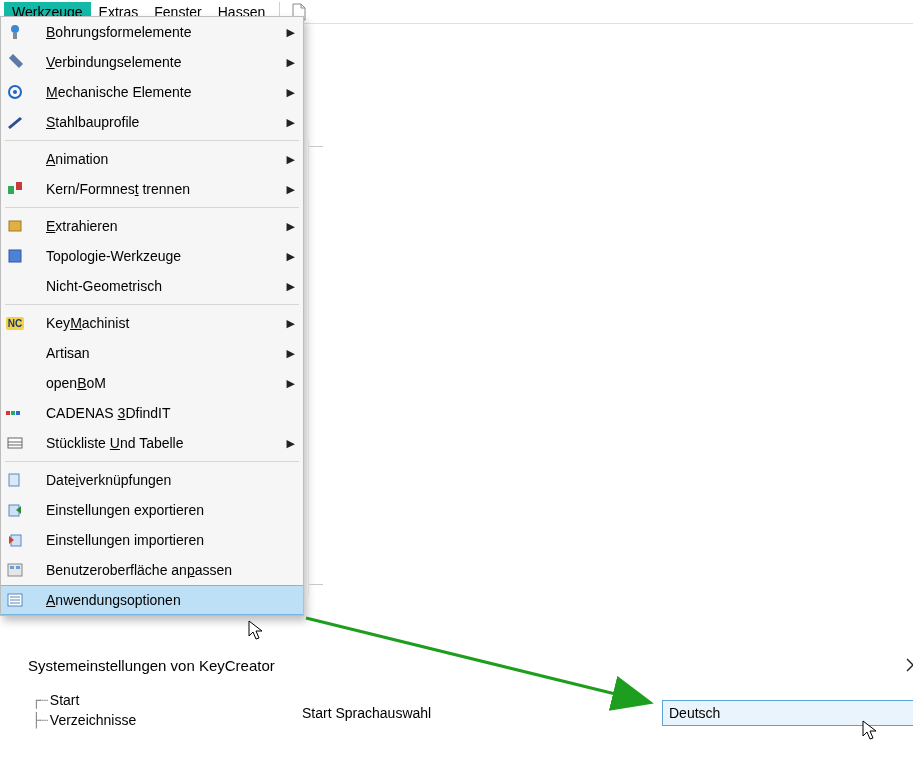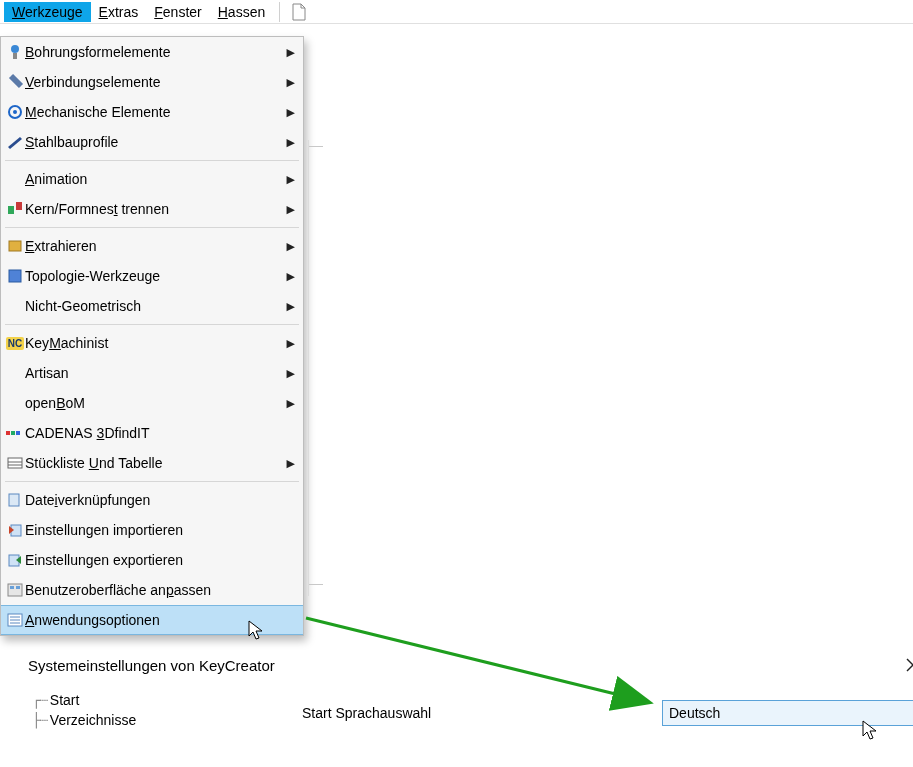--- a/index.html
+++ b/index.html
@@ -19,21 +19,21 @@
     height: 24px;
     border-bottom: 1px solid #e0e0e0;
     padding-left: 4px;
     background: #fff;
   }
   .menubar-item {
     padding: 2px 8px;
     cursor: default;
   }
   .menubar-item.open {
-    background: #0ea5e9;
+    background: #14b8a6;
     border: 0px solid #999;
     border-bottom: 0;
   }
   .menubar-item .u { text-decoration: underline; }
   .toolbar-sep {
     width: 1px;
     height: 20px;
     background: #d0d0d0;
     margin: 0 6px;
   }
@@ -41,21 +41,21 @@
     width: 18px;
     height: 18px;
     display: flex;
     align-items: center;
     justify-content: center;
     margin-left: 4px;
   }
   .dropdown {
     position: absolute;
     left: 0;
-    top: 36px;
+    top: 16px;
     width: 304px;
     background: #f6f6f6;
     border: 1px solid #bdbdbd;
     box-shadow: 3px 5px 8px rgba(0,0,0,0.25);
   }
   .dd-row {
     display: flex;
     align-items: center;
     height: 30px;
     padding: 0 8px 0 4px;
@@ -63,21 +63,21 @@
     position: relative;
   }
   .dd-row.highlight {
     background: #bde0f7;
     border-top: 1px solid #7ab7e0;
     border-bottom: 1px solid #7ab7e0;
   }
   .dd-icon {
     width: 20px;
     height: 20px;
-    margin-right: 0;
+    margin-right: 21px;
     flex-shrink: 0;
     display: flex;
     align-items: center;
     justify-content: center;
     font-size: 14px;
   }
   .dd-label {
     flex: 1;
   }
   .dd-label .u { text-decoration: underline; }
@@ -333,34 +333,34 @@
     <span class="dd-icon">
         <svg width="18" height="18">
           <rect x="3" y="3" width="10" height="12" fill="#dbe8f5" stroke="#5a88c0"></rect>
         </svg>
       </span>
     <span class="dd-label">Date<span class="u">i</span>verknüpfungen</span>
   </div>
   <div class="dd-row">
     <span class="dd-icon">
         <svg width="18" height="18">
+          <rect x="3" y="4" width="10" height="11" fill="#cfe2f5" stroke="#5a88c0"></rect>
+          <path d="M10 9l5-4v8z" fill="#2a8a3a"></path>
+        </svg>
+      </span>
+    <span class="dd-label">Einstellungen exportieren</span>
+  </div>
+  <div class="dd-row">
+    <span class="dd-icon">
+        <svg width="18" height="18">
           <rect x="5" y="4" width="10" height="11" fill="#cfe2f5" stroke="#5a88c0"></rect>
           <path d="M8 9l-5-4v8z" fill="#c8452a"></path>
         </svg>
       </span>
     <span class="dd-label">Einstellungen importieren</span>
-  </div>
-  <div class="dd-row">
-    <span class="dd-icon">
-        <svg width="18" height="18">
-          <rect x="3" y="4" width="10" height="11" fill="#cfe2f5" stroke="#5a88c0"></rect>
-          <path d="M10 9l5-4v8z" fill="#2a8a3a"></path>
-        </svg>
-      </span>
-    <span class="dd-label">Einstellungen exportieren</span>
   </div>
   <div class="dd-row">
     <span class="dd-icon">
         <svg width="18" height="18">
           <rect x="2" y="3" width="14" height="12" fill="#e6e6e6" stroke="#888"></rect>
           <rect x="4" y="5" width="4" height="3" fill="#6aa0d8"></rect>
           <rect x="10" y="5" width="4" height="3" fill="#6aa0d8"></rect>
         </svg>
       </span>
     <span class="dd-label">Benutzeroberfläche an<span class="u">p</span>assen</span>

